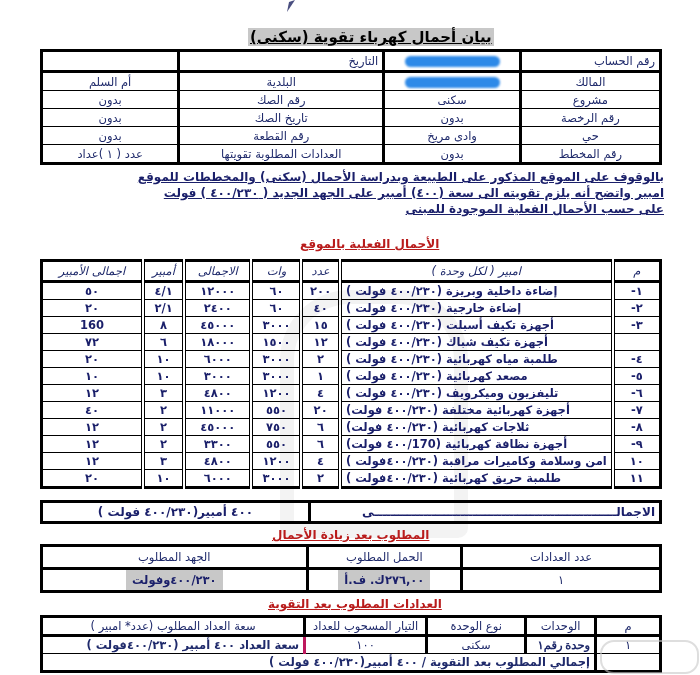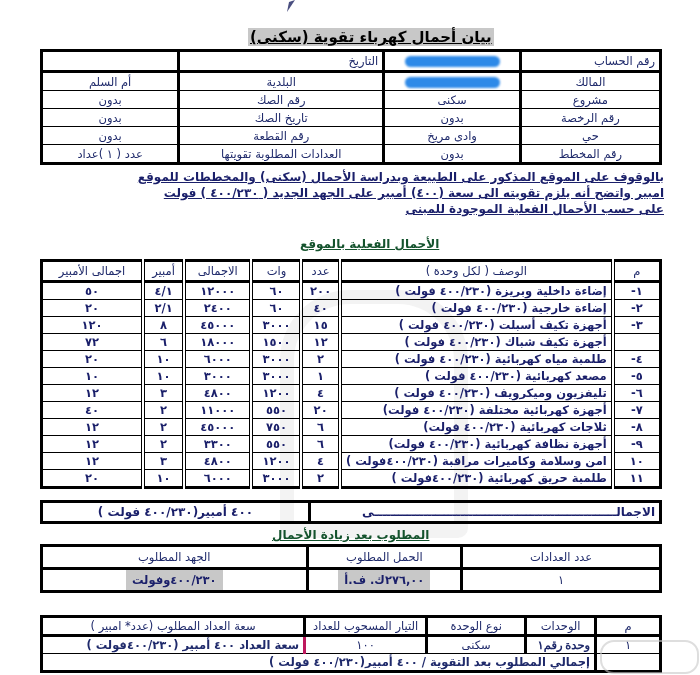--- a/index.html
+++ b/index.html
@@ -16,26 +16,26 @@
   .t-info td { height: 17px; font-size: 11.5px; color: #1f2a6b; }
   .t-info .lbl { text-align: right; }
   .t-info .ctr { text-align: center; }
   .t-info tr.first td { border-bottom: 3px solid #000; height: 18px; }
   .t-info td.thick-l { border-left: 3px solid #000; }
   .blue-blur { display: inline-block; width: 95px; height: 11px; background: #2e8ae8; border-radius: 8px; vertical-align: middle; filter: blur(1px); }
   .para { position: absolute; left: 120px; top: 169px; width: 544px; font-size: 12px; font-weight: bold; line-height: 16px;
           color: #1a1f6a; text-decoration: underline; text-align: justify; }
   .para p { margin: 0; }
   .para .blur-inline { display: inline-block; width: 70px; height: 10px; background: #2e8ae8; border-radius: 6px; vertical-align: middle; filter: blur(1px); }
-  .sub-title { position: absolute; font-size: 12px; font-weight: bold; color: #14532d; text-decoration: underline; white-space: nowrap; }
+  .sub-title { position: absolute; font-size: 12px; font-weight: bold; color: #b91c1c; text-decoration: underline; white-space: nowrap; }
   .t-main { position: absolute; left: 40px; top: 259px; width: 622px; border: 3px solid #000; }
   .t-main td, .t-main th { height: 15.5px; font-size: 11.5px; font-weight: bold; color: #1a1f6a; }
-  .t-main th { font-weight: normal; color: #1f2a6b; height: 18px; border-bottom: 3px solid #000; }
+  .t-main th { font-weight: normal; color: #1f2a6b; height: 18px; border-bottom: 3px solid #000; font-style: italic; }
   .t-main .num { text-align: center; }
-  .t-main .desc { text-align: right; margin-left: 36px; }
+  .t-main .desc { text-align: left; margin-left: 36px; }
   .t-main td.sep, .t-main th.sep { border-left: 4px double #000; }
   .t-total { position: absolute; left: 40px; top: 500px; width: 622px; border: 3px solid #000; }
   .t-total td { height: 18px; font-size: 12px; font-weight: bold; color: #1a1f6a; }
   .t-req { position: absolute; left: 40px; top: 544px; width: 622px; border: 3px solid #000; }
   .t-req td { height: 20px; text-align: center; font-size: 11.5px; color: #1f2a6b; }
   .t-req tr.hd td { border-bottom: 3px solid #000; }
   .hl { background: #c8c8c8; padding: 16px 6px; font-weight: bold; color: #1a1f6a; }
   .t-after { position: absolute; left: 40px; top: 615px; width: 622px; border: 3px solid #000; }
   .t-after td { height: 16px; font-size: 11.5px; color: #1f2a6b; text-align: center; }
   .t-after tr.hd td { border-bottom: 3px solid #000; }
@@ -117,21 +117,21 @@
         <col style="width:208px">
         <col style="width:43px">
         <col style="width:58px">
       <col style="width:80px">
         <col style="width:46px">
         <col style="width:121px">
     </colgroup>
     <tbody>
         <tr>
       <th class="num sep">م</th>
-      <th class="num sep">الوصف ( لكل وحدة )</th>
+      <th class="num sep">امبير ( لكل وحدة )</th>
       <th class="num sep">عدد</th>
       <th class="num sep">وات</th>
       <th class="num sep">الاجمالى</th>
       <th class="num sep">أمبير</th>
       <th class="num">اجمالى الأمبير</th>
     </tr>
     </tbody>
       <tbody id="main-rows">
         <tr>
           <td class="num sep">١-</td>
@@ -151,21 +151,21 @@
           <td class="num sep">٢/١</td>
           <td class="num">٢٠</td>
         </tr>
         <tr>
           <td class="num sep">٣-</td>
           <td class="desc sep">أجهزة تكيف أسبلت (٤٠٠/٢٣٠ فولت )</td>
           <td class="num sep">١٥</td>
           <td class="num sep">٣٠٠٠</td>
           <td class="num sep">٤٥٠٠٠</td>
           <td class="num sep">٨</td>
-          <td class="num">١٢٠</td>
+          <td class="num">160</td>
         </tr>
         <tr>
           <td class="num sep"></td>
           <td class="desc sep">أجهزة تكيف شباك (٤٠٠/٢٣٠ فولت )</td>
           <td class="num sep">١٢</td>
           <td class="num sep">١٥٠٠</td>
           <td class="num sep">١٨٠٠٠</td>
           <td class="num sep">٦</td>
           <td class="num">٧٢</td>
         </tr>
@@ -209,21 +209,21 @@
           <td class="num sep">٨-</td>
           <td class="desc sep">ثلاجات كهربائية (٤٠٠/٢٣٠ فولت)</td>
           <td class="num sep">٦</td>
           <td class="num sep">٧٥٠</td>
           <td class="num sep">٤٥٠٠٠</td>
           <td class="num sep">٢</td>
           <td class="num">١٢</td>
         </tr>
         <tr>
           <td class="num sep">٩-</td>
-          <td class="desc sep">أجهزة نظافة كهربائية (٤٠٠/٢٣٠ فولت)</td>
+          <td class="desc sep">أجهزة نظافة كهربائية (٤٠٠/170 فولت)</td>
           <td class="num sep">٦</td>
           <td class="num sep">٥٥٠</td>
           <td class="num sep">٣٣٠٠</td>
           <td class="num sep">٢</td>
           <td class="num">١٢</td>
         </tr>
         <tr>
           <td class="num sep">١٠</td>
           <td class="desc sep">امن وسلامة وكاميرات مراقبة (٤٠٠/٢٣٠فولت )</td>
           <td class="num sep">٤</td>
@@ -272,20 +272,21 @@
       <td>الجهد المطلوب</td>
     </tr>
     <tr>
       <td style="border-left:3px solid #000;">١</td>
       <td style="border-left:3px solid #000;"><span class="hl">٢٧٦,٠٠ك. ف.أ</span></td>
       <td><span class="hl">٤٠٠/٢٣٠وفولت</span></td>
     </tr>
   </tbody>
     </table>
 
+  <div class="sub-title" style="left:268px; top:597px;">العدادات المطلوب بعد التقوية</div>
 
   <table class="t-after">
     <colgroup>
         <col style="width:66px">
         <col style="width:70px">
         <col style="width:100px">
         <col style="width:122px">
         <col style="width:264px">
       </colgroup>
     <tbody>

